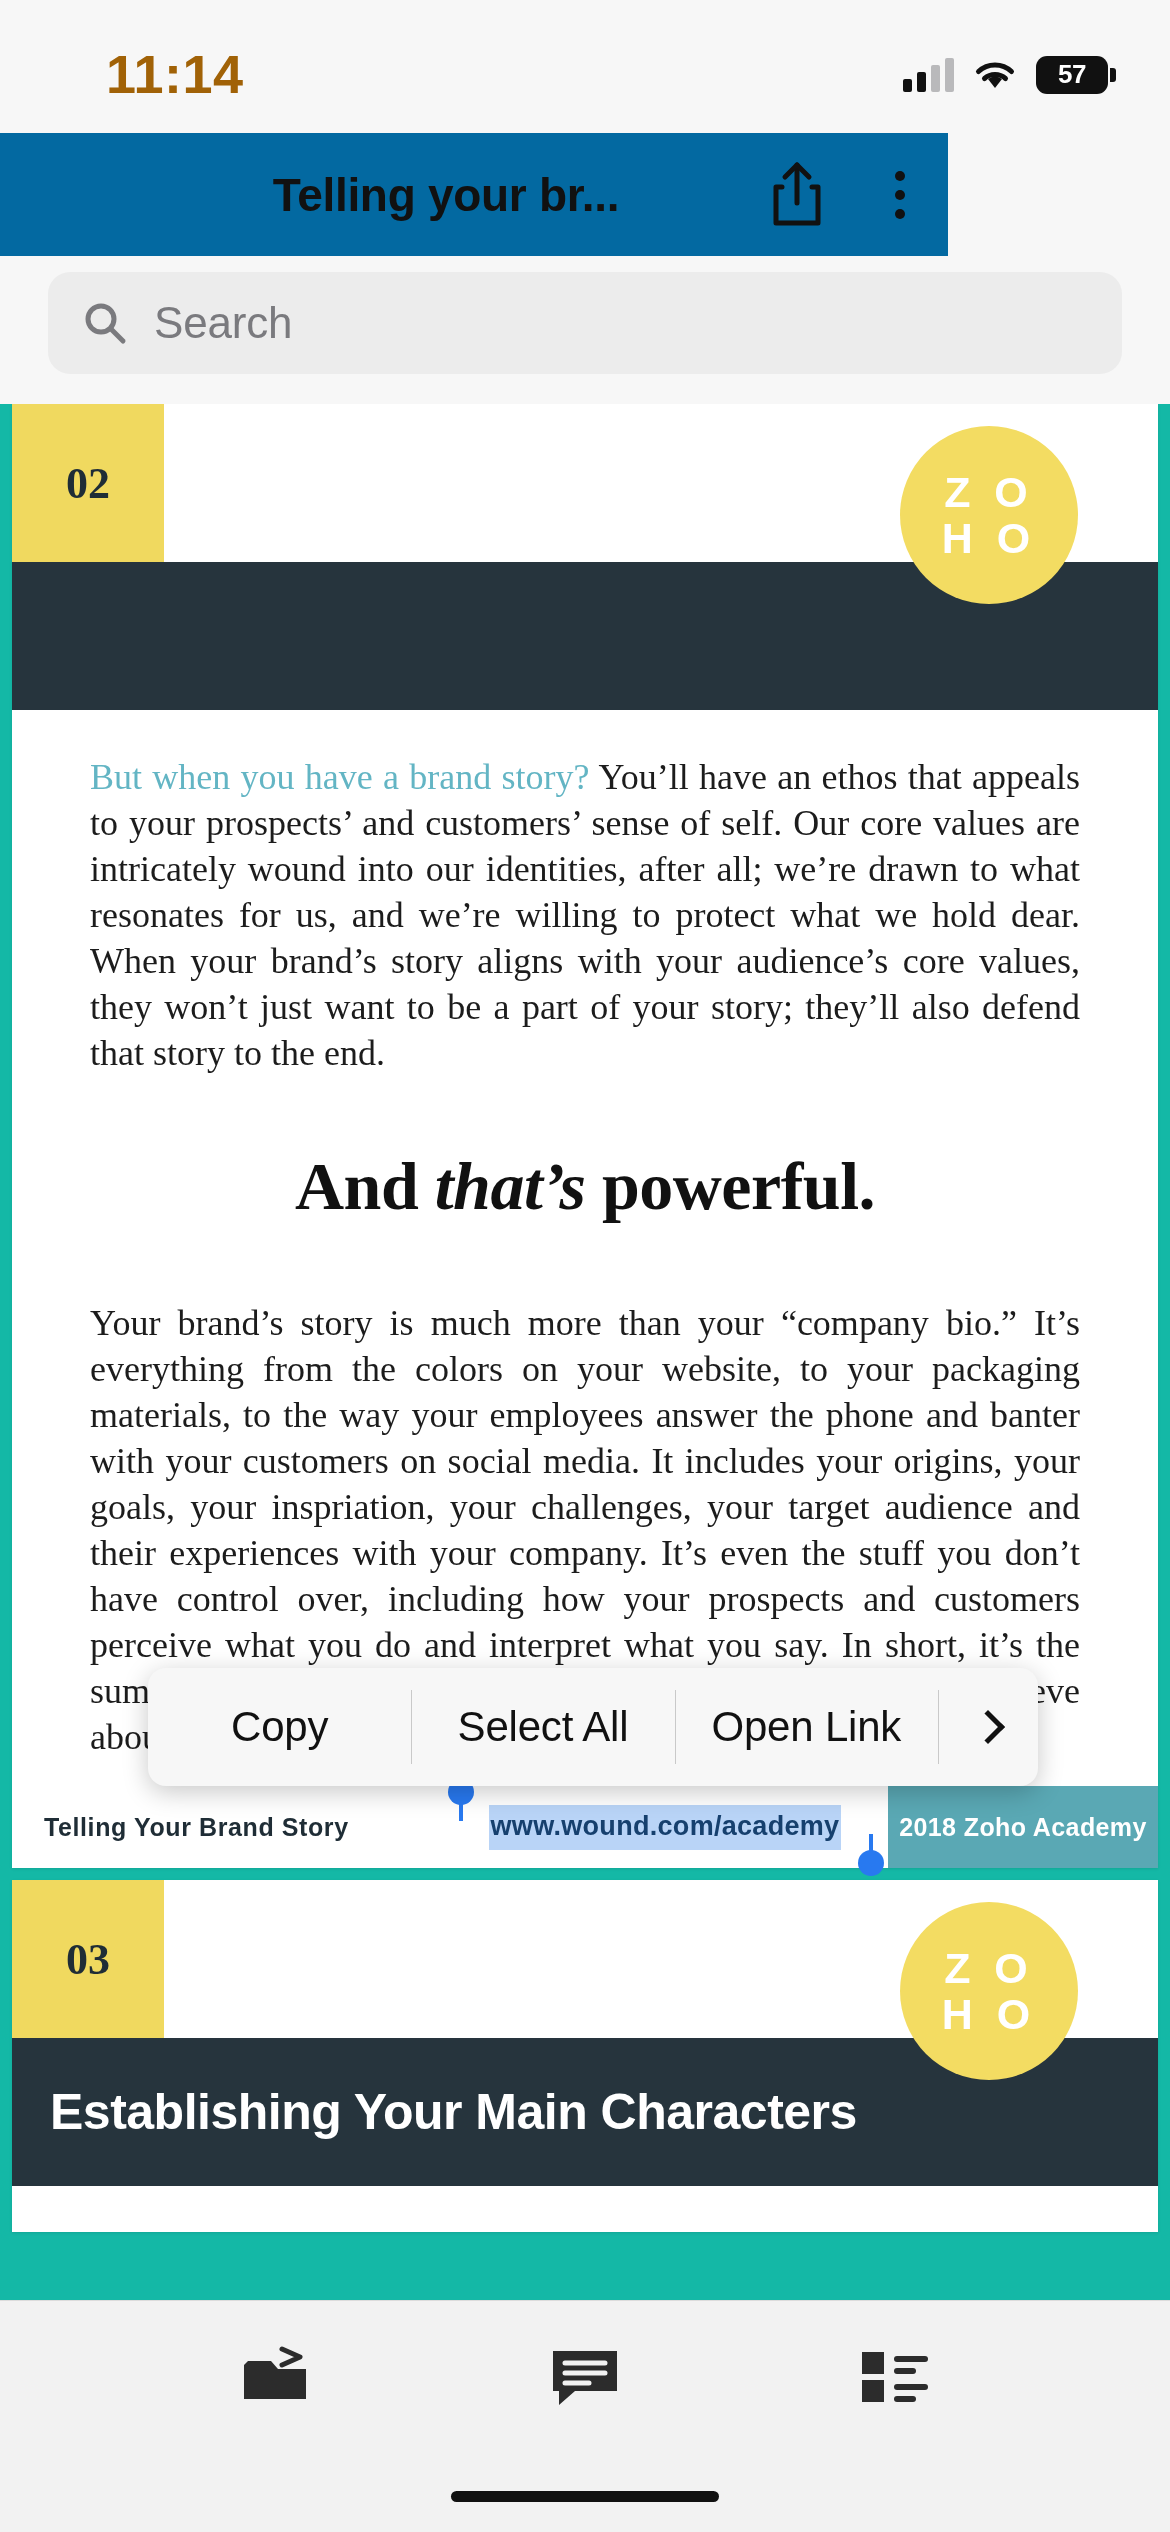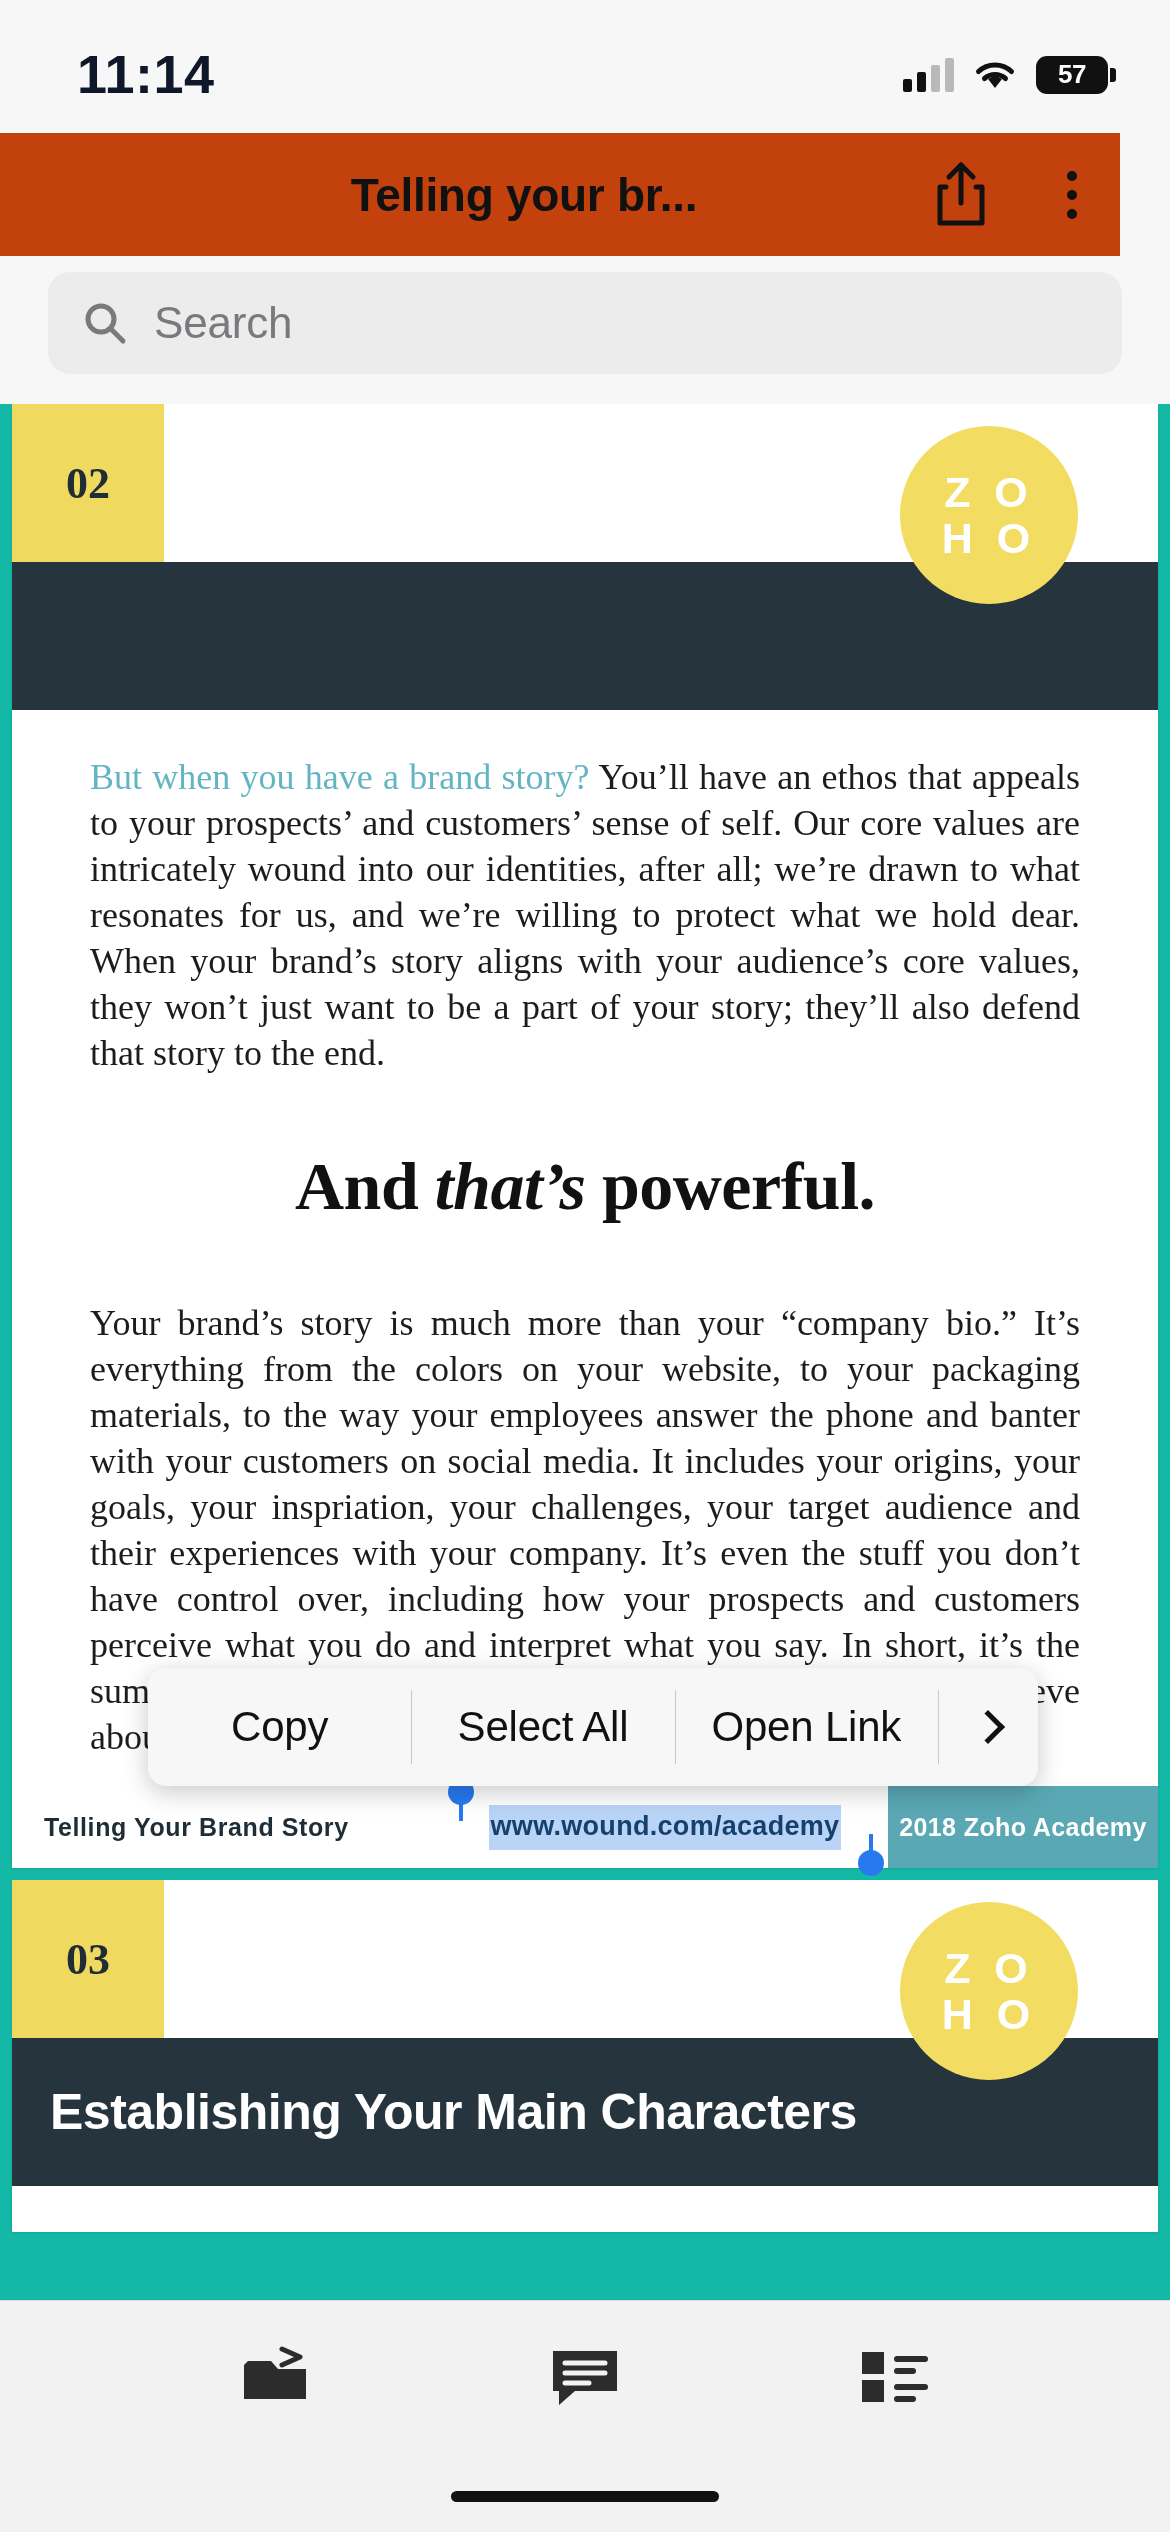--- a/index.html
+++ b/index.html
@@ -18,23 +18,23 @@
 
   
   .statusbar {
     position: absolute; top: 0; left: 0;
     width: 1170px; height: 133px;
     background: #f7f7f7;
     display: flex; align-items: center; justify-content: space-between;
     padding: 0 62px 0 0;
   }
   .status-time {
-    font-size: 54px; font-weight: 600; color: #0f172a;
+    font-size: 54px; font-weight: 600; color: #a16207;
     letter-spacing: 0.5px;
-    margin-left: 77px; margin-top: 14px;
+    margin-left: 106px; margin-top: 14px;
   }
   .status-right { display: flex; align-items: center; gap: 19px; margin-top: 16px; }
   .signal { display: flex; align-items: flex-end; gap: 5px; height: 34px; }
   .signal i { display: block; width: 9px; background: #111; border-radius: 2px; }
   .signal i:nth-child(1) { height: 13px; }
   .signal i:nth-child(2) { height: 20px; }
   .signal i:nth-child(3) { height: 27px; background: #b9b9bb; }
   .signal i:nth-child(4) { height: 34px; background: #b9b9bb; }
   .wifi { width: 44px; height: 32px; position: relative; }
   .wifi svg { display: block; }
@@ -47,23 +47,23 @@
   .battery span { color: #fff; font-size: 26px; font-weight: 700; letter-spacing: -0.5px; }
   .battery:after {
     content: ""; position: absolute; right: -8px; top: 12px;
     width: 6px; height: 14px; background: #111;
     border-radius: 0 3px 3px 0;
   }
 
   
   .topbar {
     position: absolute; top: 133px; left: 0;
-    width: 1120px; height: 123px;
-    background: #c2410c;
-    display: flex; align-items: center; gap: 8px;
+    width: 948px; height: 123px;
+    background: #0369a1;
+    display: flex; align-items: center;
   }
   .doc-title {
     flex: 1; text-align: center;
     font-size: 46px; font-weight: 700; color: #111;
     letter-spacing: -0.3px;
     padding-left: 150px;
   }
   .share-btn {
     width: 110px; height: 110px;
     display: flex; align-items: center; justify-content: center;

